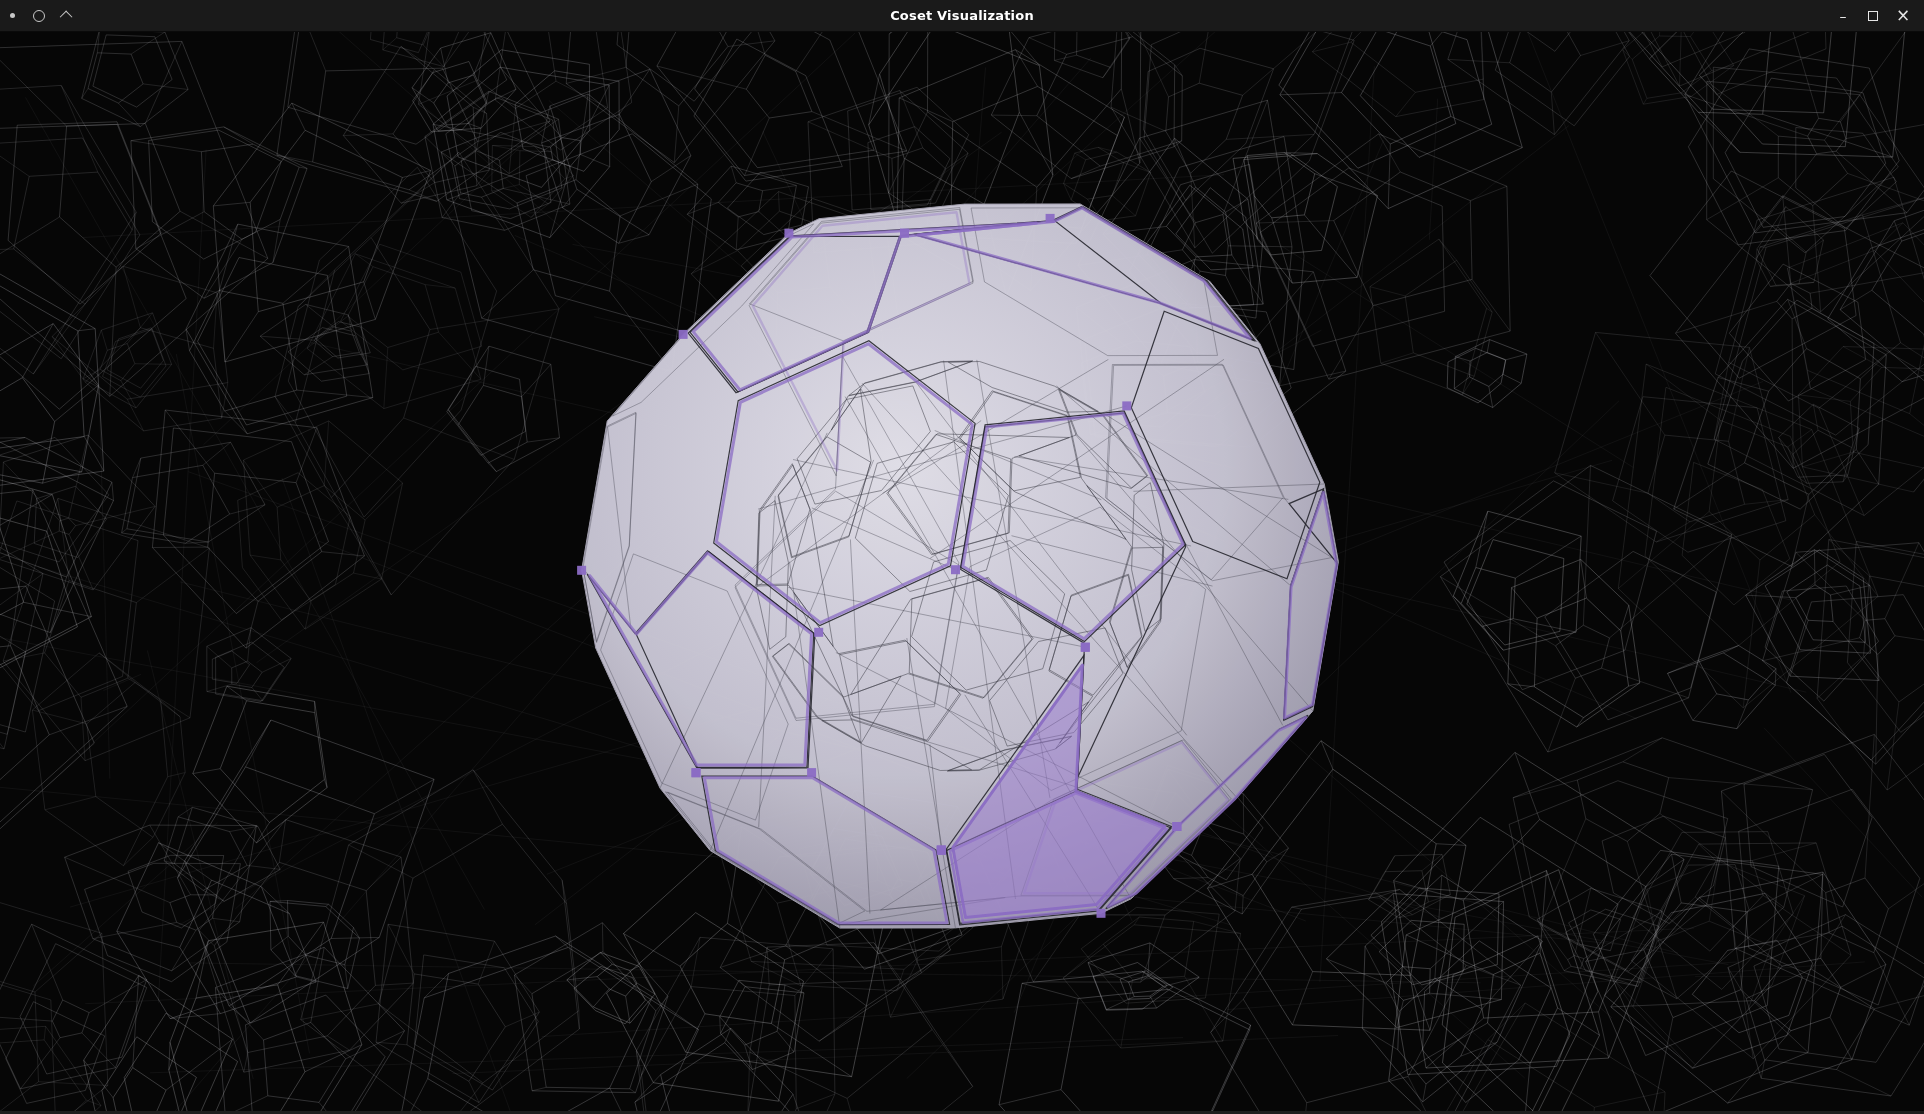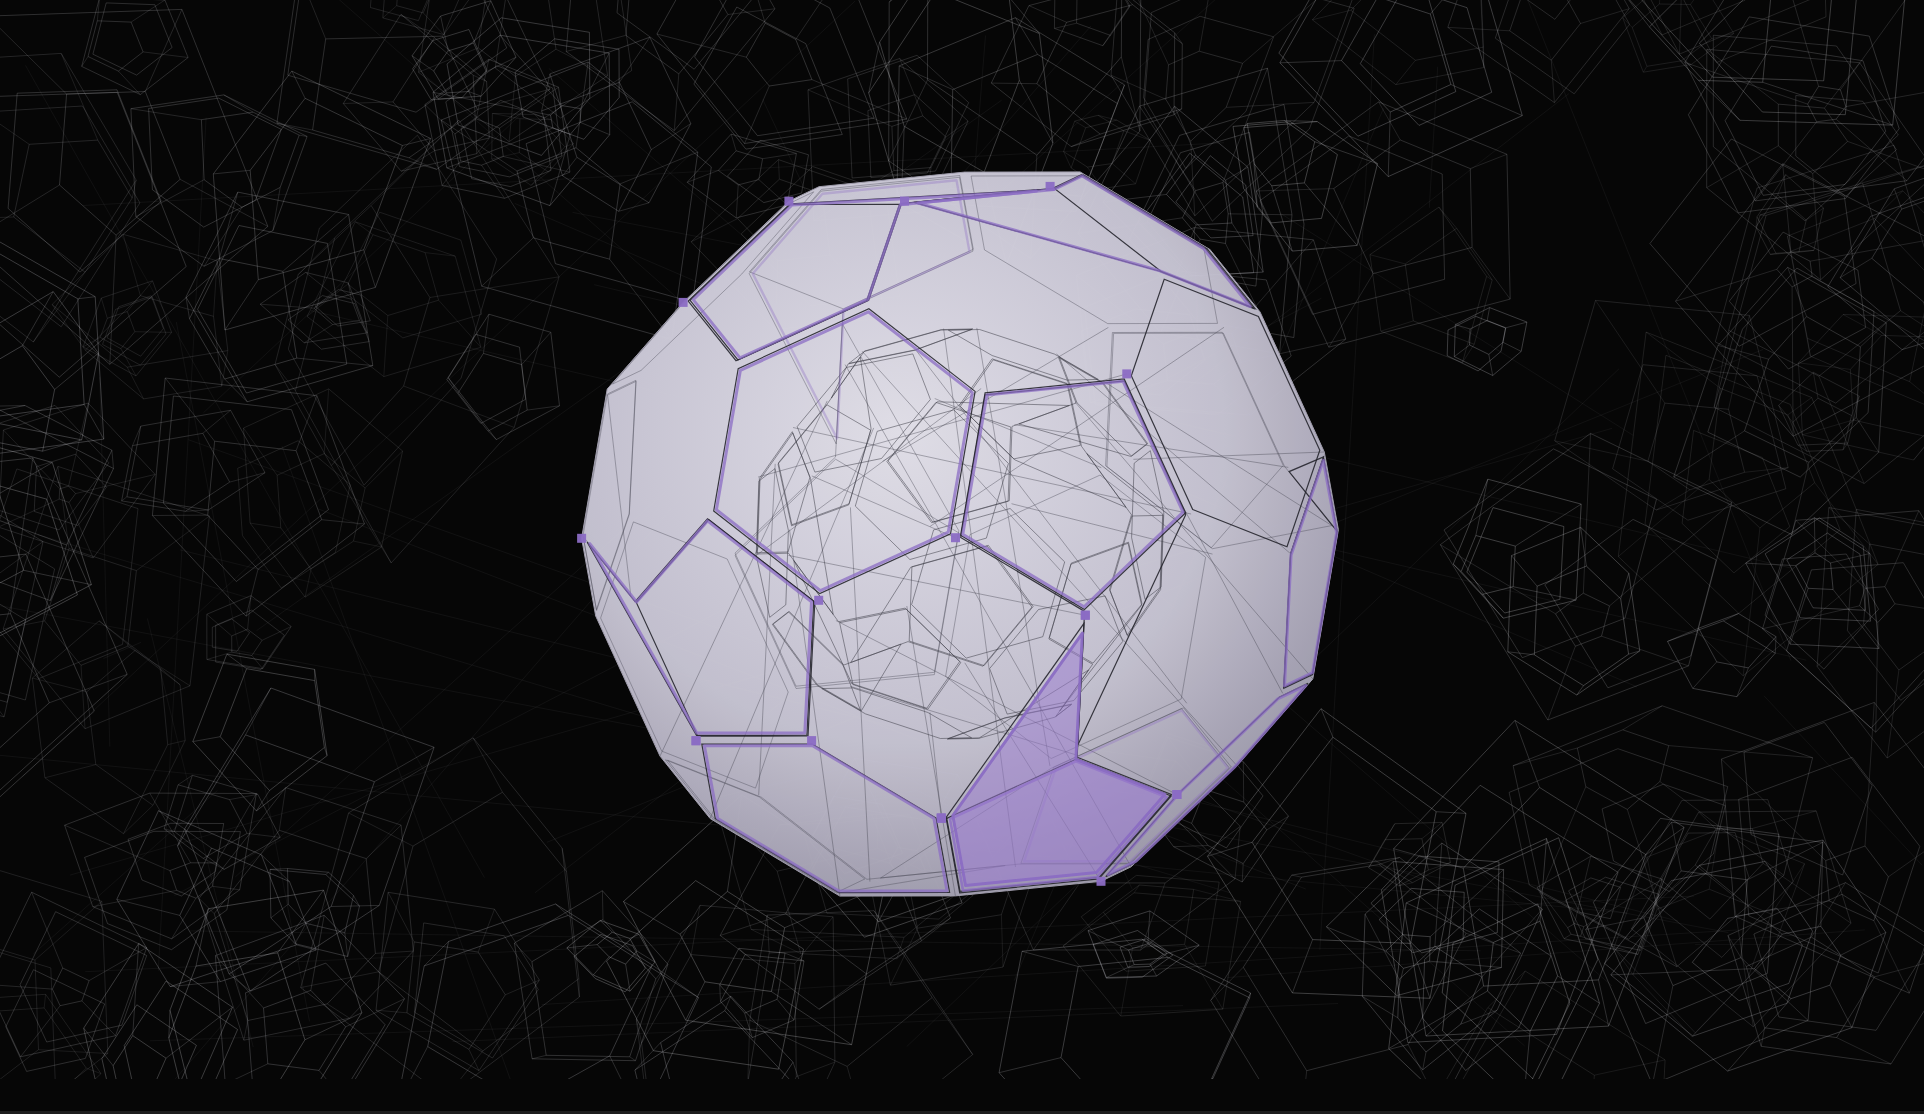--- a/index.html
+++ b/index.html
@@ -23,20 +23,33 @@
   .tb-btn{color:#e6e6e6;font-size:14px;line-height:1;width:18px;text-align:center;cursor:pointer;}
   .max-ic{width:10px;height:10px;border:1.2px solid #e6e6e6;display:inline-block;box-sizing:border-box;cursor:pointer;}
   .close-btn{font-size:17px;}
   .viewport{flex:1;position:relative;background:#060606;}
   svg{display:block;}
 </style>
 </head>
 <body>
 
 <div class="window">
+  <div class="titlebar">
+    <div class="tb-left">
+      <span class="dot-ic"></span>
+      <span class="circle-ic"></span>
+      <span class="chev-ic"></span>
+    </div>
+    <div class="tb-title">Coset Visualization</div>
+    <div class="tb-right">
+      <span class="tb-btn">–</span>
+      <span class="max-ic"></span>
+      <span class="tb-btn close-btn">×</span>
+    </div>
+  </div>
   <div class="viewport">
     <svg id="scene" width="1924" height="1079">
         <rect x="0" y="0" width="1924" height="1079" fill="#060606"></rect>
         <g>
           <polygon points="99.6,-2.5 164.9,-0.0 188.1,57.5 140.3,94.6 81.7,66.4" fill="none" stroke="#d2d2d8" stroke-width="0.8" opacity="0.23"></polygon>
           <polygon points="106.2,2.9 154.8,4.7 172.1,47.5 136.6,75.1 92.9,54.2" fill="none" stroke="#d2d2d8" stroke-width="0.8" opacity="0.23"></polygon>
           <polygon points="97.3,20.8 131.1,22.1 143.1,51.9 118.4,71.1 88.0,56.5" fill="none" stroke="#d2d2d8" stroke-width="0.8" opacity="0.23"></polygon>
           <line x1="99.6" y1="-2.5" x2="97.3" y2="20.8" stroke="#d2d2d8" stroke-width="0.7" opacity="0.19"></line>
           <line x1="164.9" y1="-0.0" x2="131.1" y2="22.1" stroke="#d2d2d8" stroke-width="0.7" opacity="0.19"></line>
           <line x1="188.1" y1="57.5" x2="143.1" y2="51.9" stroke="#d2d2d8" stroke-width="0.7" opacity="0.19"></line>

